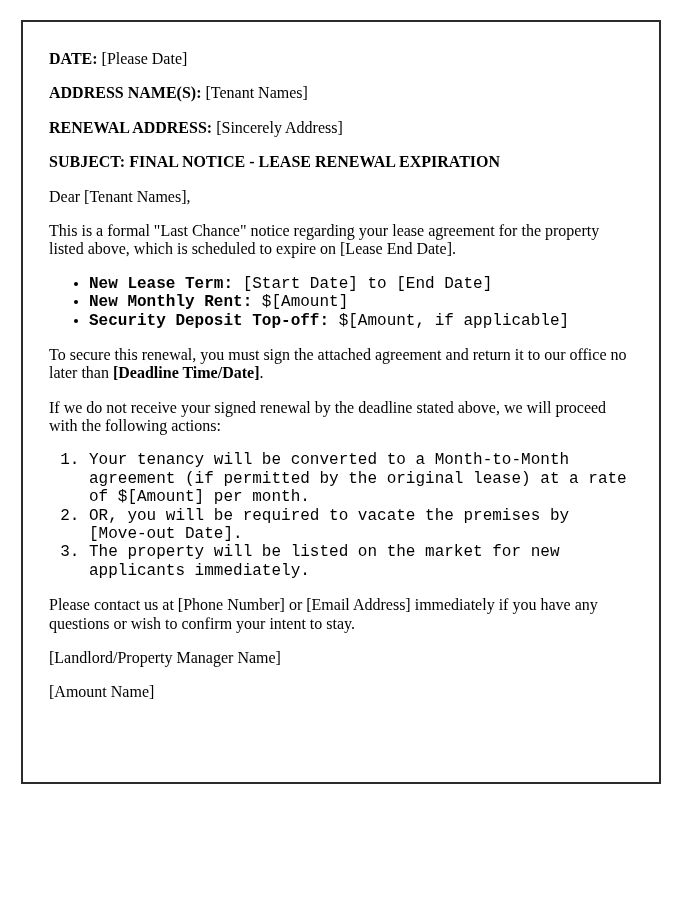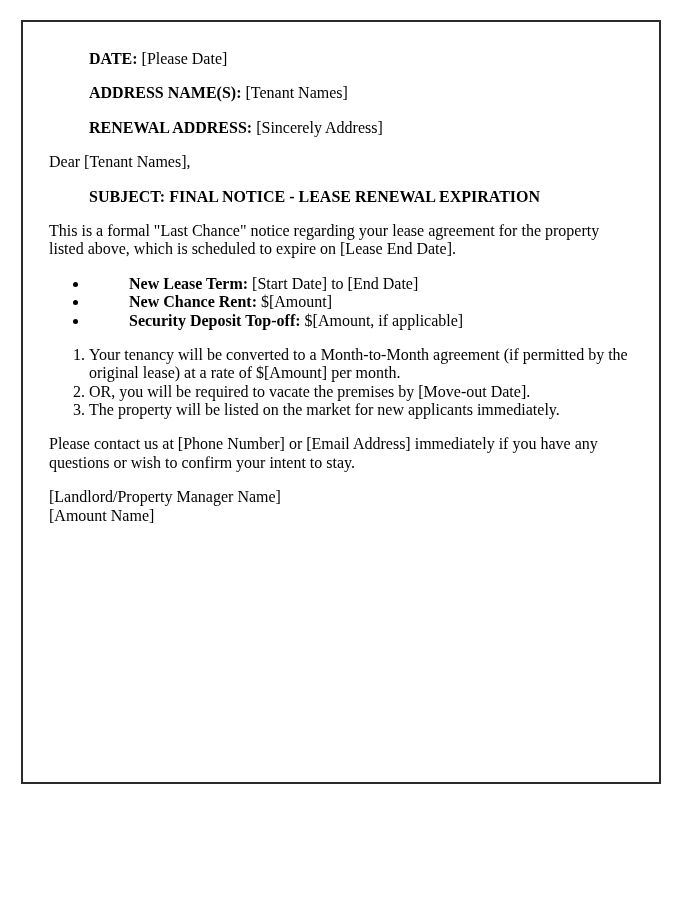--- a/index.html
+++ b/index.html
@@ -21,50 +21,52 @@
     left: 21px; top: 20px;
     width: 640px; height: 764px;
     box-sizing: border-box;
     border: 2px solid #2b2b2b;
     padding: 12px 28px 40px 26px;
     background: #ffffff;
     line-height: 1.15;
   }
   .letter p { margin: 16px 0; }
   .letter ul, .letter ol { margin: 16px 0; padding-left: 40px; }
-  .letter li { margin: 0; }
-  b, strong, .bold { font-weight: bold; margin-left: 40px; }
-  .sig-line { display: block; }
+  .letter li { margin: 0; font-family: Liberation Mono, monospace; }
+  b, strong, .bold { font-weight: bold; }
+  .sig-line { display: block; margin-top: 16px; }
 </style>
 </head>
 <body>
 
 <div class="page">
   <div class="letter">
 
     <p><strong>DATE:</strong><span> [Please Date]</span></p>
 
     <p><strong>ADDRESS NAME(S):</strong><span> [Tenant Names]</span></p>
 
     <p><strong>RENEWAL ADDRESS:</strong><span> [Sincerely Address]</span></p>
 
+    <p><strong>SUBJECT: FINAL NOTICE - LEASE RENEWAL EXPIRATION</strong></p>
+
     <p>Dear [Tenant Names],</p>
-
-    <p><strong>SUBJECT: FINAL NOTICE - LEASE RENEWAL EXPIRATION</strong></p>
 
     <p>This is a formal "Last Chance" notice regarding your lease agreement for the property listed above, which is scheduled to expire on [Lease End Date].</p>
 
 
     <ul>
       <li><strong>New Lease Term:</strong><span> [Start Date] to [End Date]</span></li>
-      <li><strong>New Chance Rent:</strong><span> $[Amount]</span></li>
+      <li><strong>New Monthly Rent:</strong><span> $[Amount]</span></li>
       <li><strong>Security Deposit Top-off:</strong><span> $[Amount, if applicable]</span></li>
     </ul>
 
+    <p><span>To secure this renewal, you must sign the attached agreement and return it to our office no later than </span><strong>[Deadline Time/Date]</strong><span>.</span></p>
 
+    <p>If we do not receive your signed renewal by the deadline stated above, we will proceed with the following actions:</p>
 
     <ol>
       <li>Your tenancy will be converted to a Month-to-Month agreement (if permitted by the original lease) at a rate of $[Amount] per month.</li>
       <li>OR, you will be required to vacate the premises by [Move-out Date].</li>
       <li>The property will be listed on the market for new applicants immediately.</li>
     </ol>
 
     <p>Please contact us at [Phone Number] or [Email Address] immediately if you have any questions or wish to confirm your intent to stay.</p>
 
 

